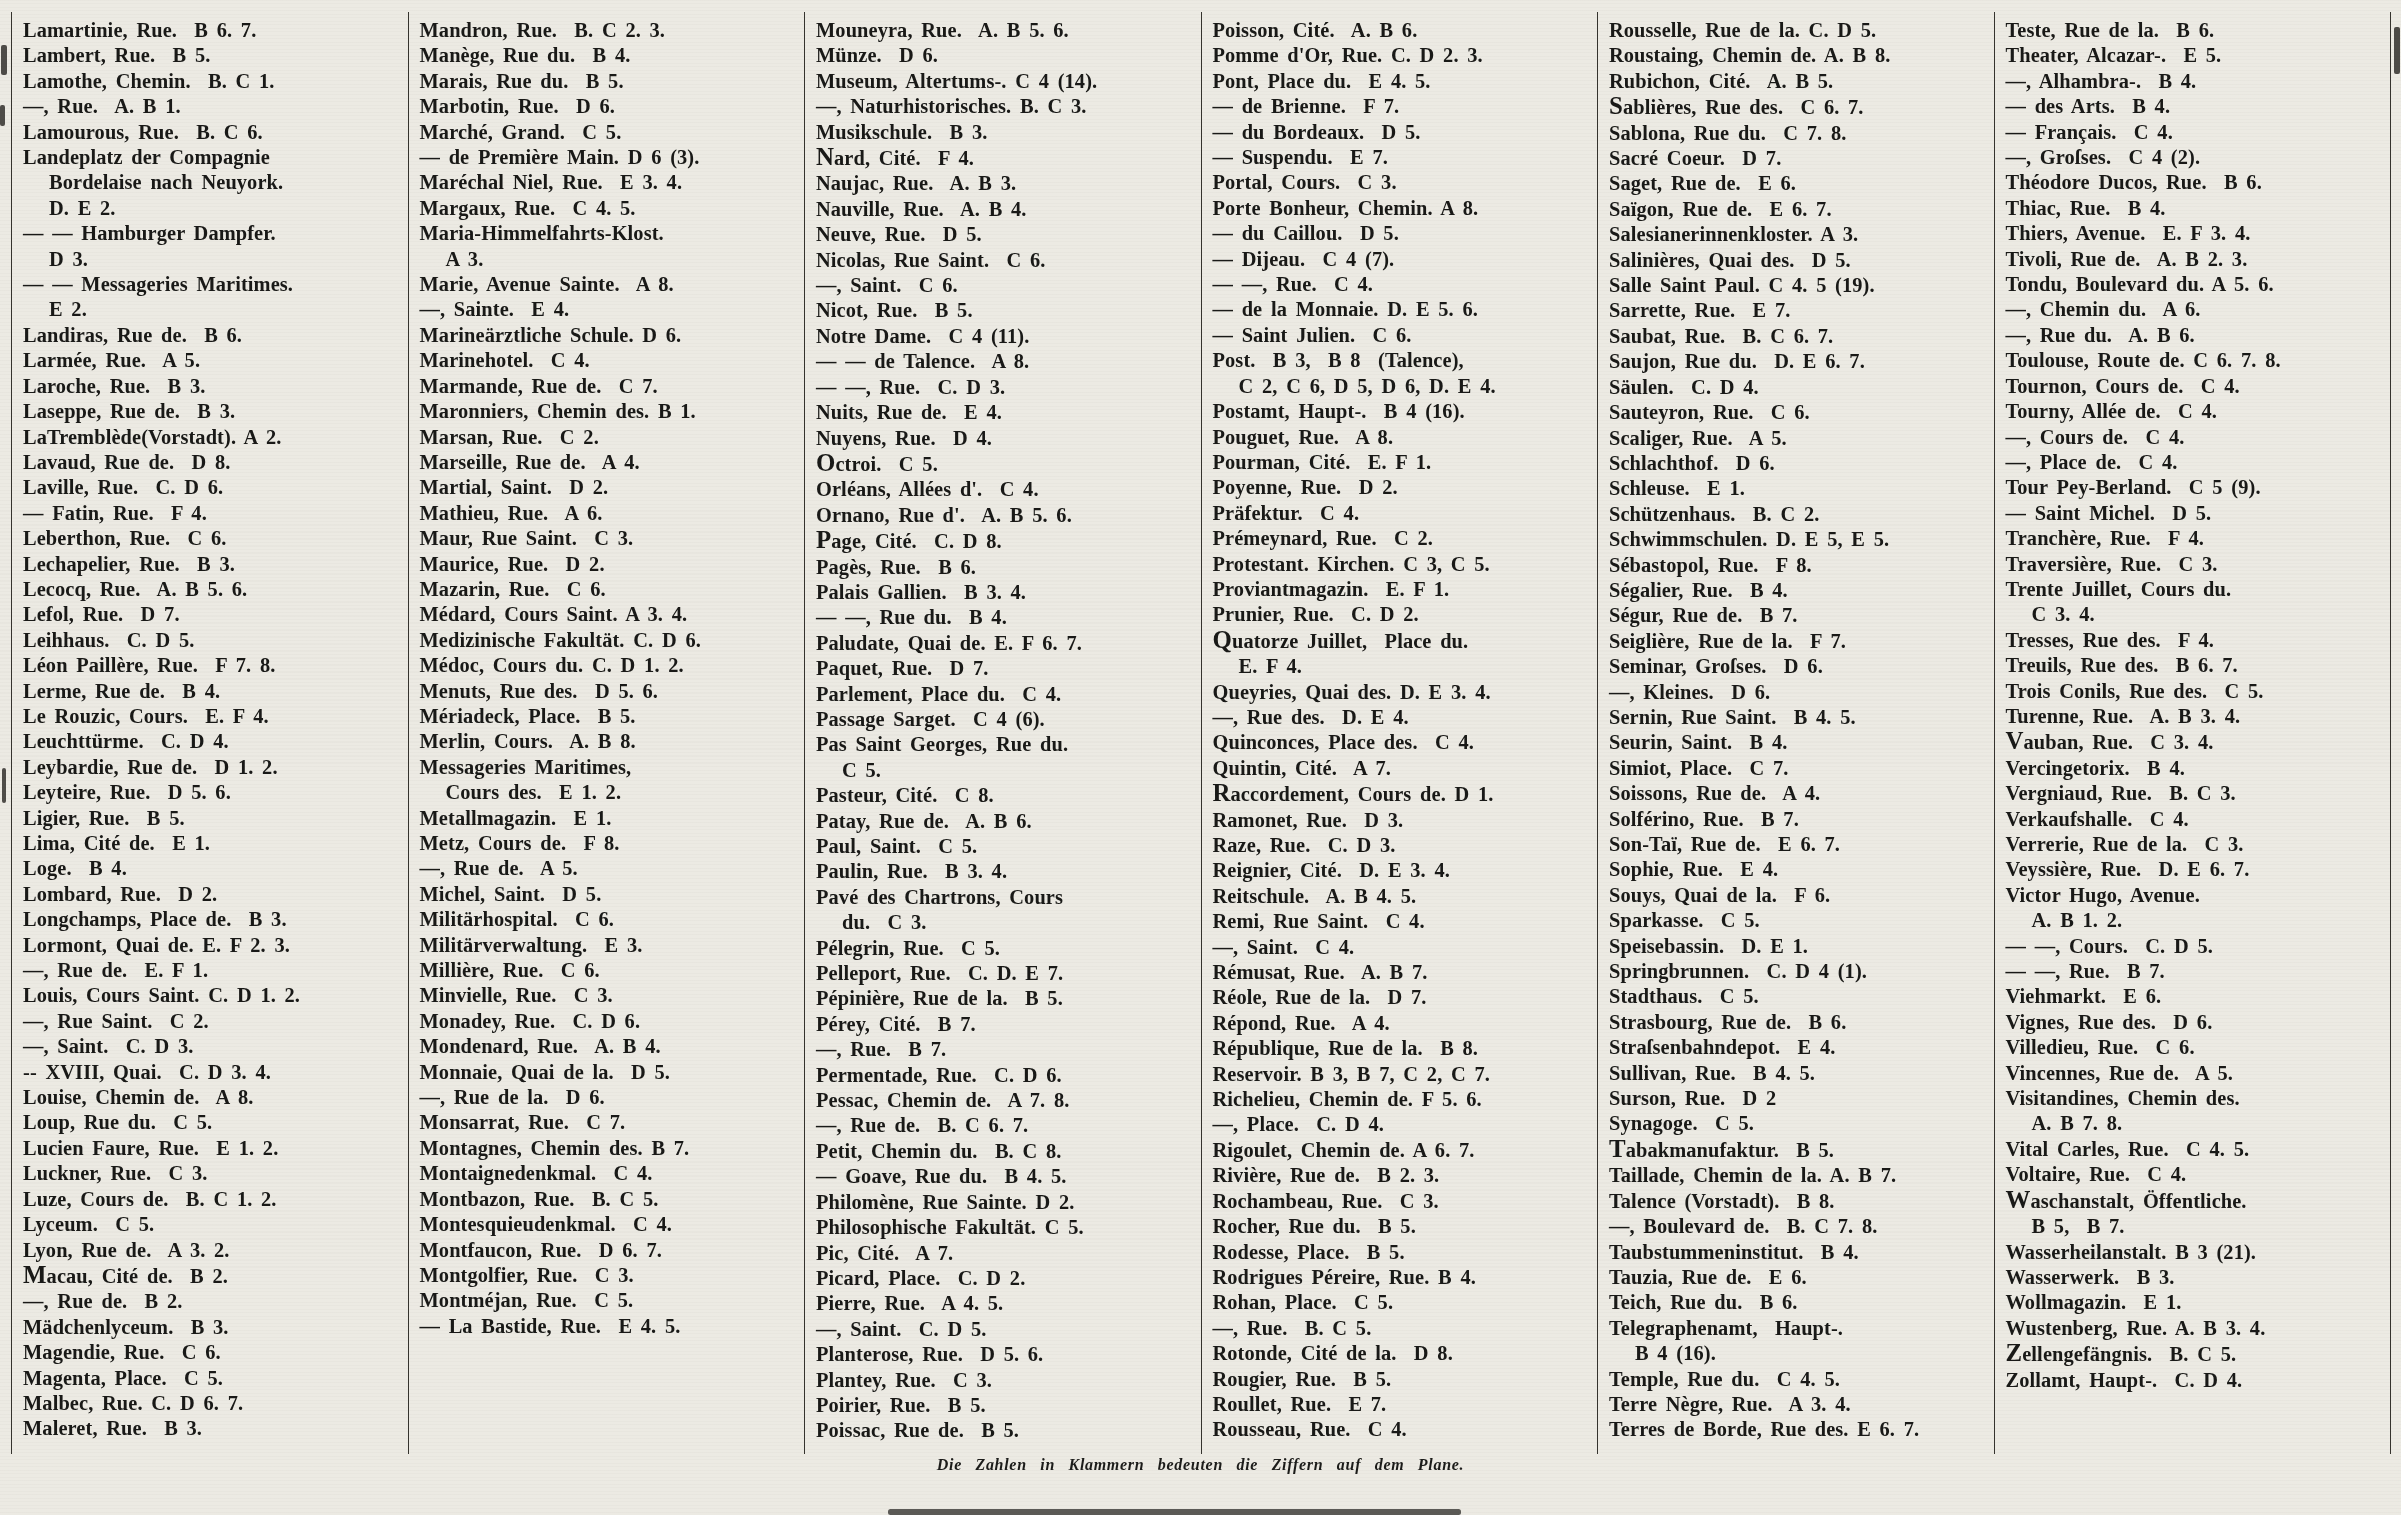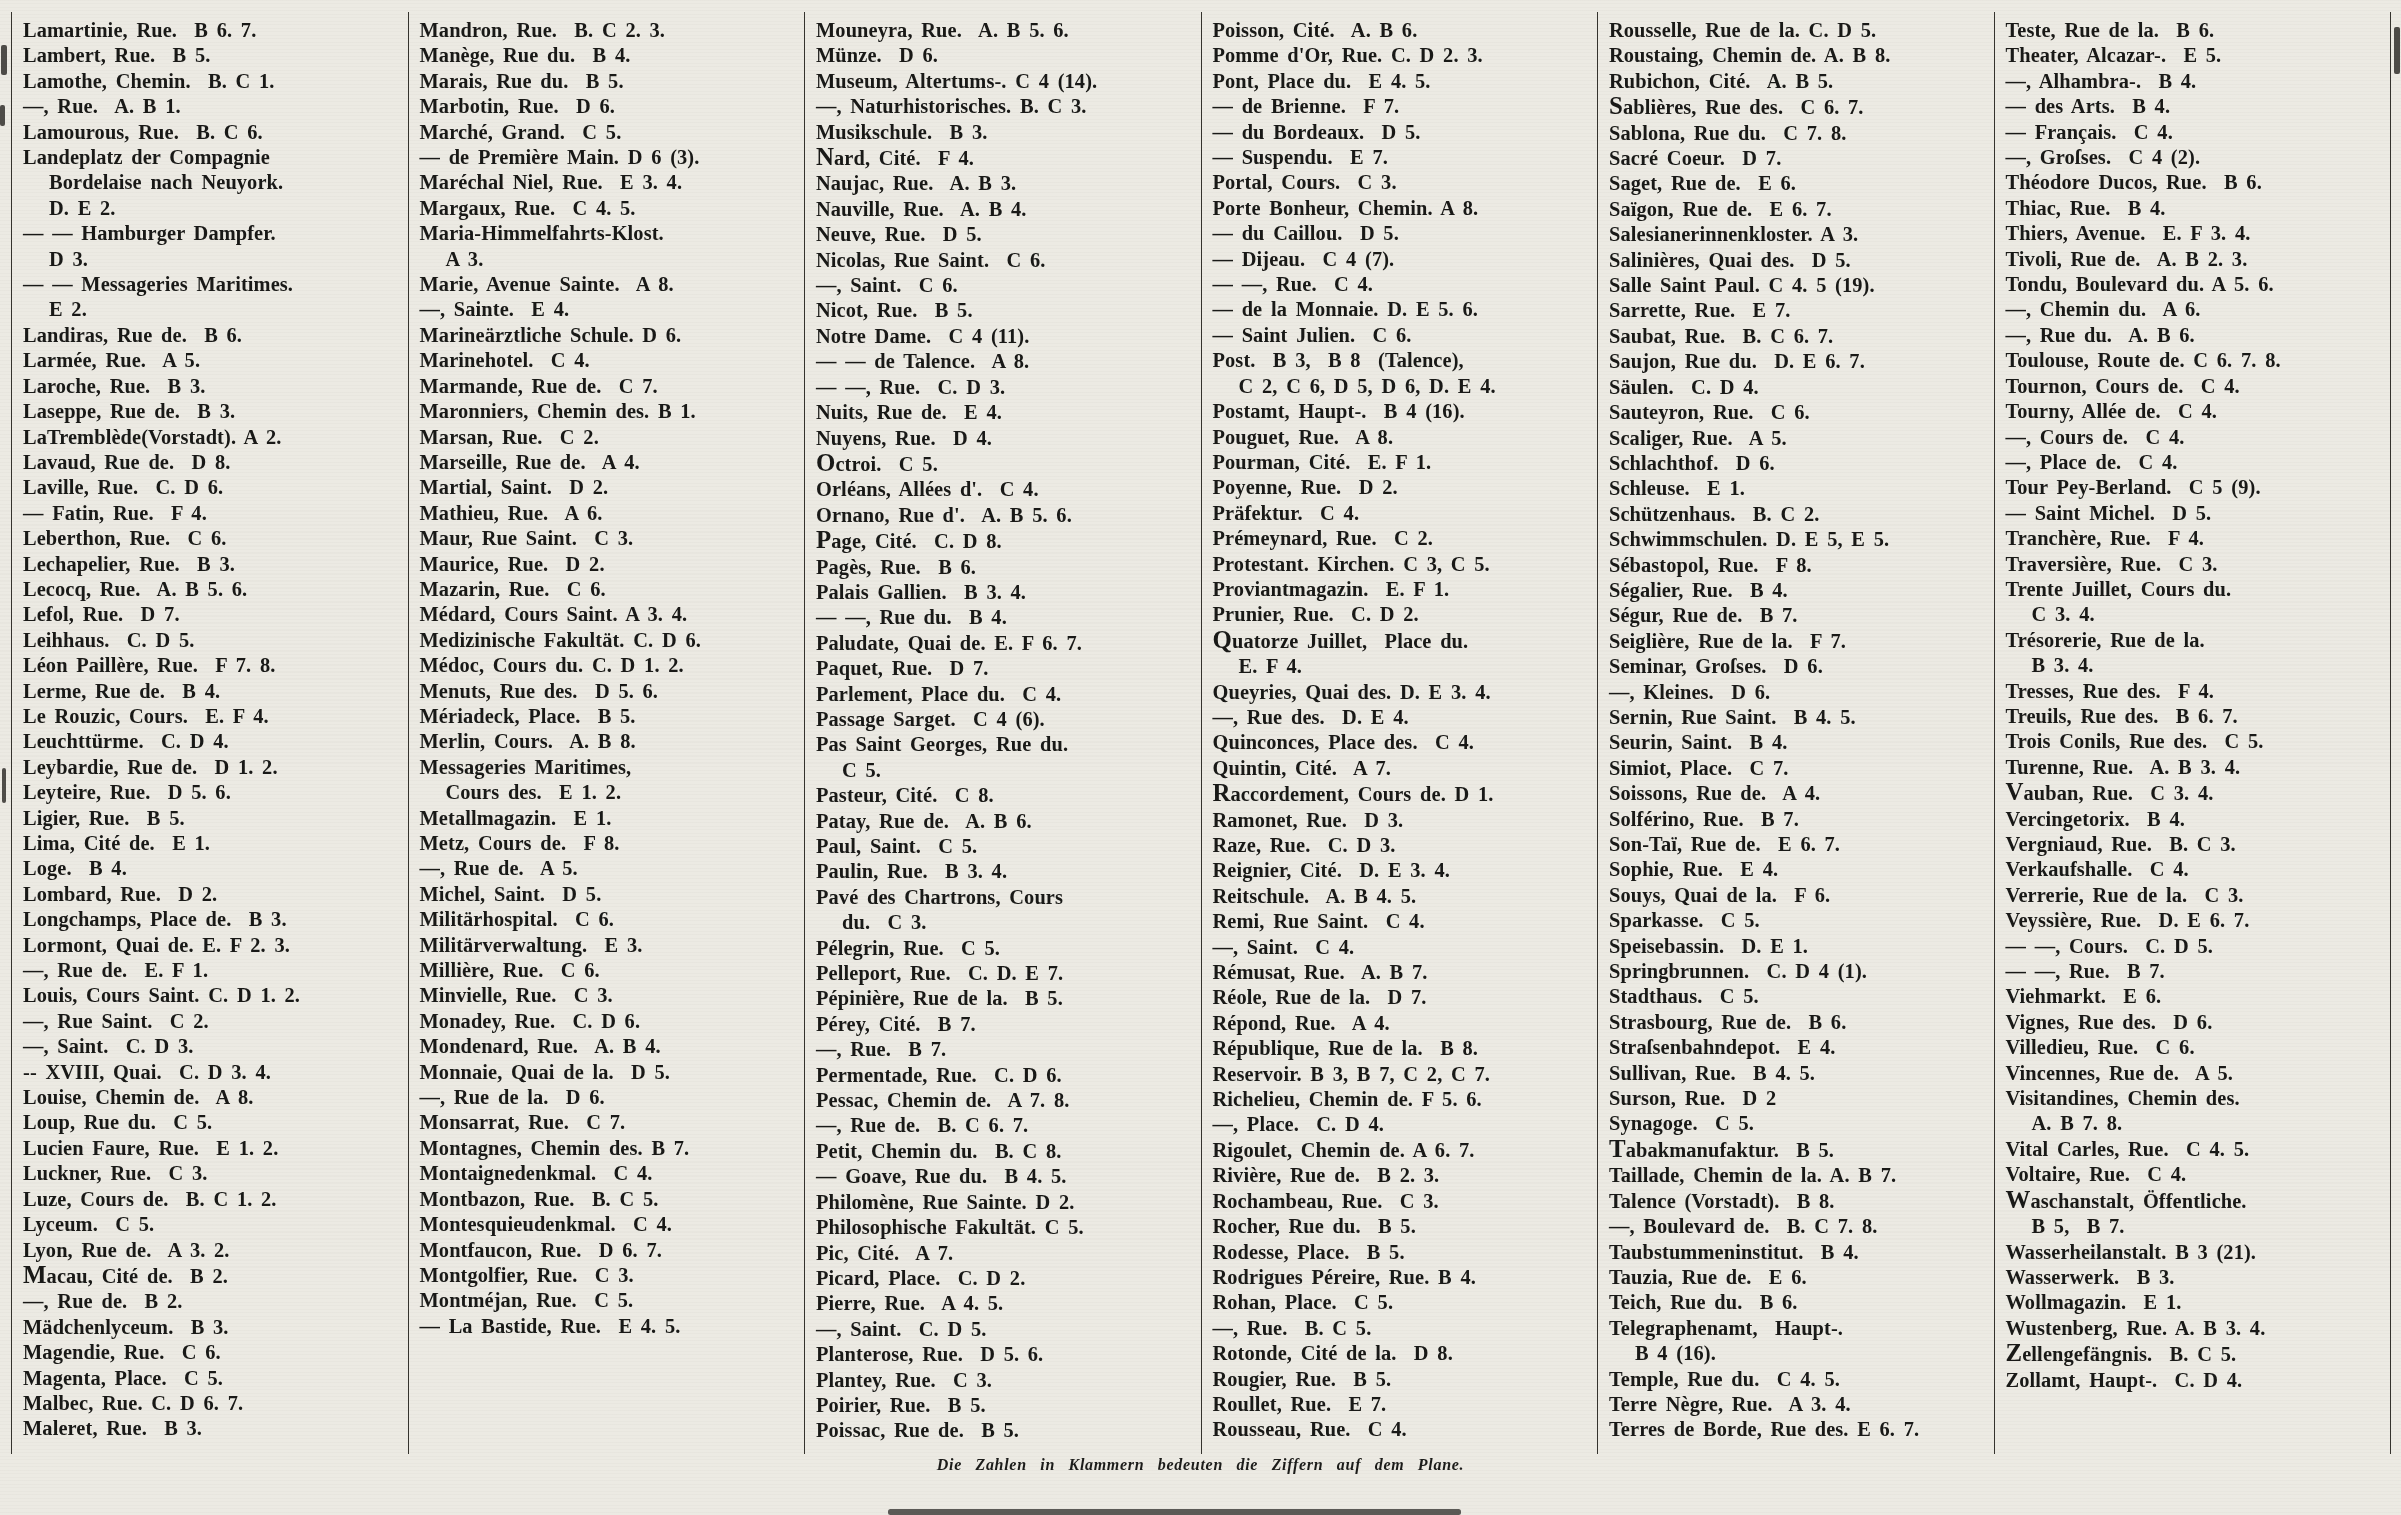--- a/index.html
+++ b/index.html
@@ -377,32 +377,32 @@
         <div class="entry">Tournon, Cours de.  C 4.</div>
         <div class="entry">Tourny, Allée de.  C 4.</div>
         <div class="entry">—, Cours de.  C 4.</div>
         <div class="entry">—, Place de.  C 4.</div>
         <div class="entry">Tour Pey-Berland.  C 5 (9).</div>
         <div class="entry">— Saint Michel.  D 5.</div>
         <div class="entry">Tranchère, Rue.  F 4.</div>
         <div class="entry">Traversière, Rue.  C 3.</div>
         <div class="entry">Trente Juillet, Cours du.
 C 3. 4.</div>
-        <div class="entry">Trésorerie, Rue de la.
-B 3. 4.</div>
         <div class="entry">Tresses, Rue des.  F 4.</div>
         <div class="entry">Treuils, Rue des.  B 6. 7.</div>
         <div class="entry">Trois Conils, Rue des.  C 5.</div>
         <div class="entry">Turenne, Rue.  A. B 3. 4.</div>
         <div class="entry"><span class="cap">V</span>auban, Rue.  C 3. 4.</div>
         <div class="entry">Vercingetorix.  B 4.</div>
         <div class="entry">Vergniaud, Rue.  B. C 3.</div>
         <div class="entry">Verkaufshalle.  C 4.</div>
         <div class="entry">Verrerie, Rue de la.  C 3.</div>
         <div class="entry">Veyssière, Rue.  D. E 6. 7.</div>
+        <div class="entry">Victor Hugo, Avenue.
+A. B 1. 2.</div>
         <div class="entry">— —, Cours.  C. D 5.</div>
         <div class="entry">— —, Rue.  B 7.</div>
         <div class="entry">Viehmarkt.  E 6.</div>
         <div class="entry">Vignes, Rue des.  D 6.</div>
         <div class="entry">Villedieu, Rue.  C 6.</div>
         <div class="entry">Vincennes, Rue de.  A 5.</div>
         <div class="entry">Visitandines, Chemin des.
 A. B 7. 8.</div>
         <div class="entry">Vital Carles, Rue.  C 4. 5.</div>
         <div class="entry">Voltaire, Rue.  C 4.</div>

